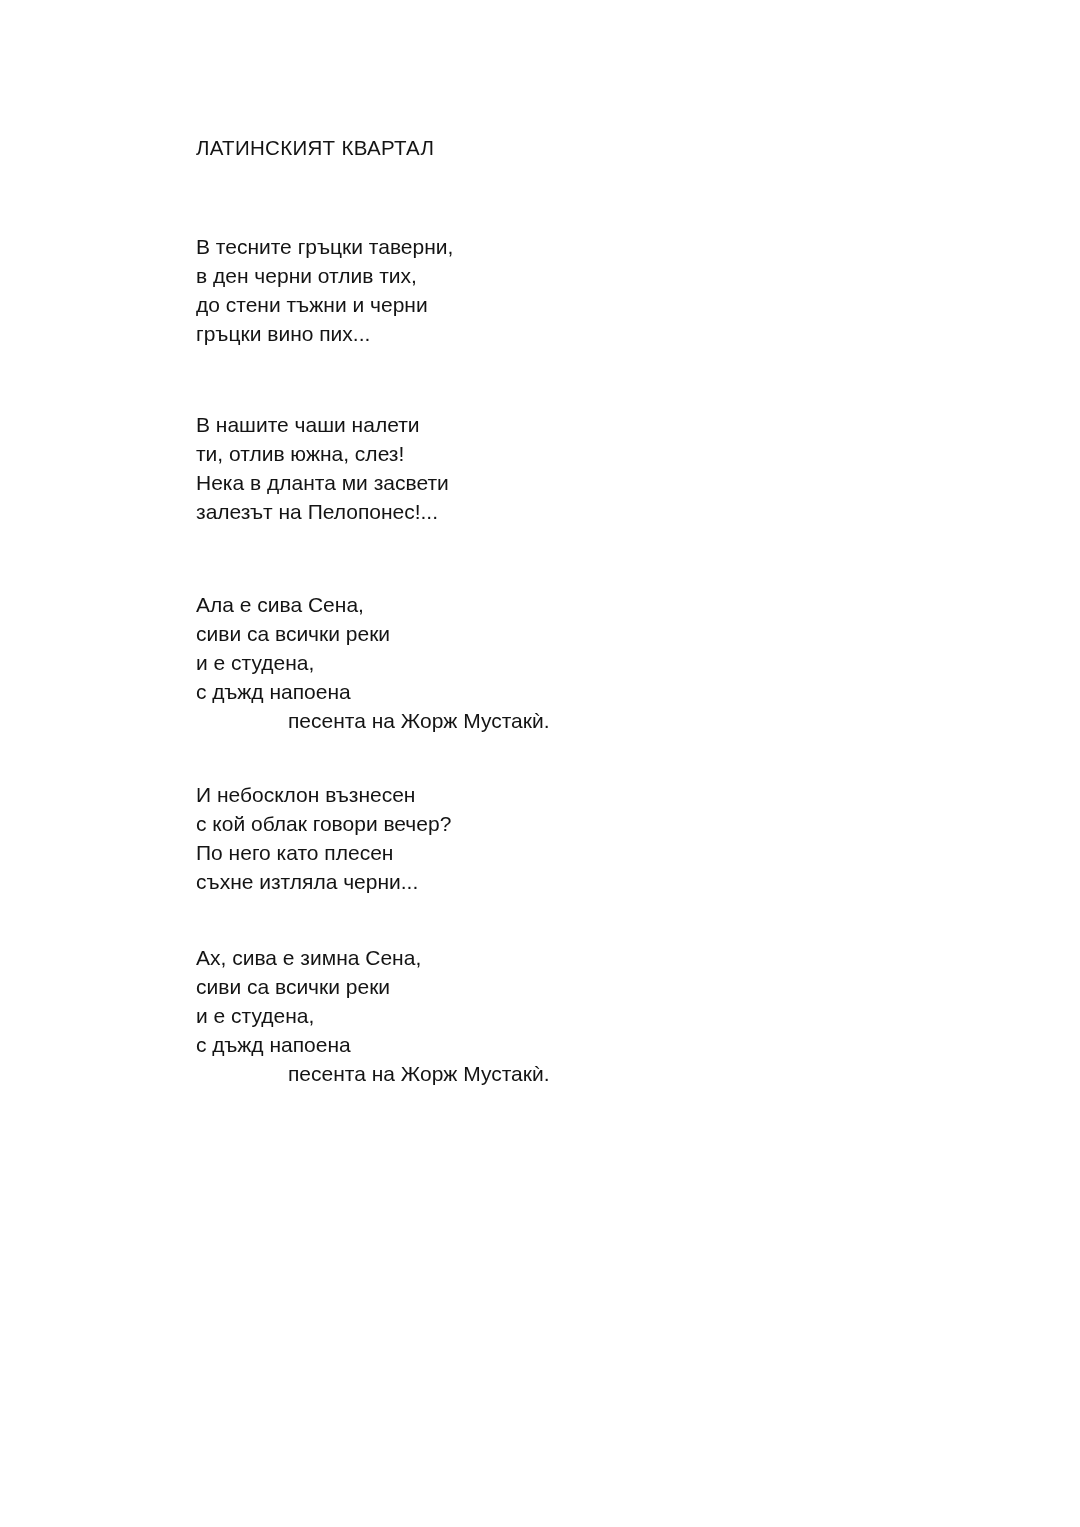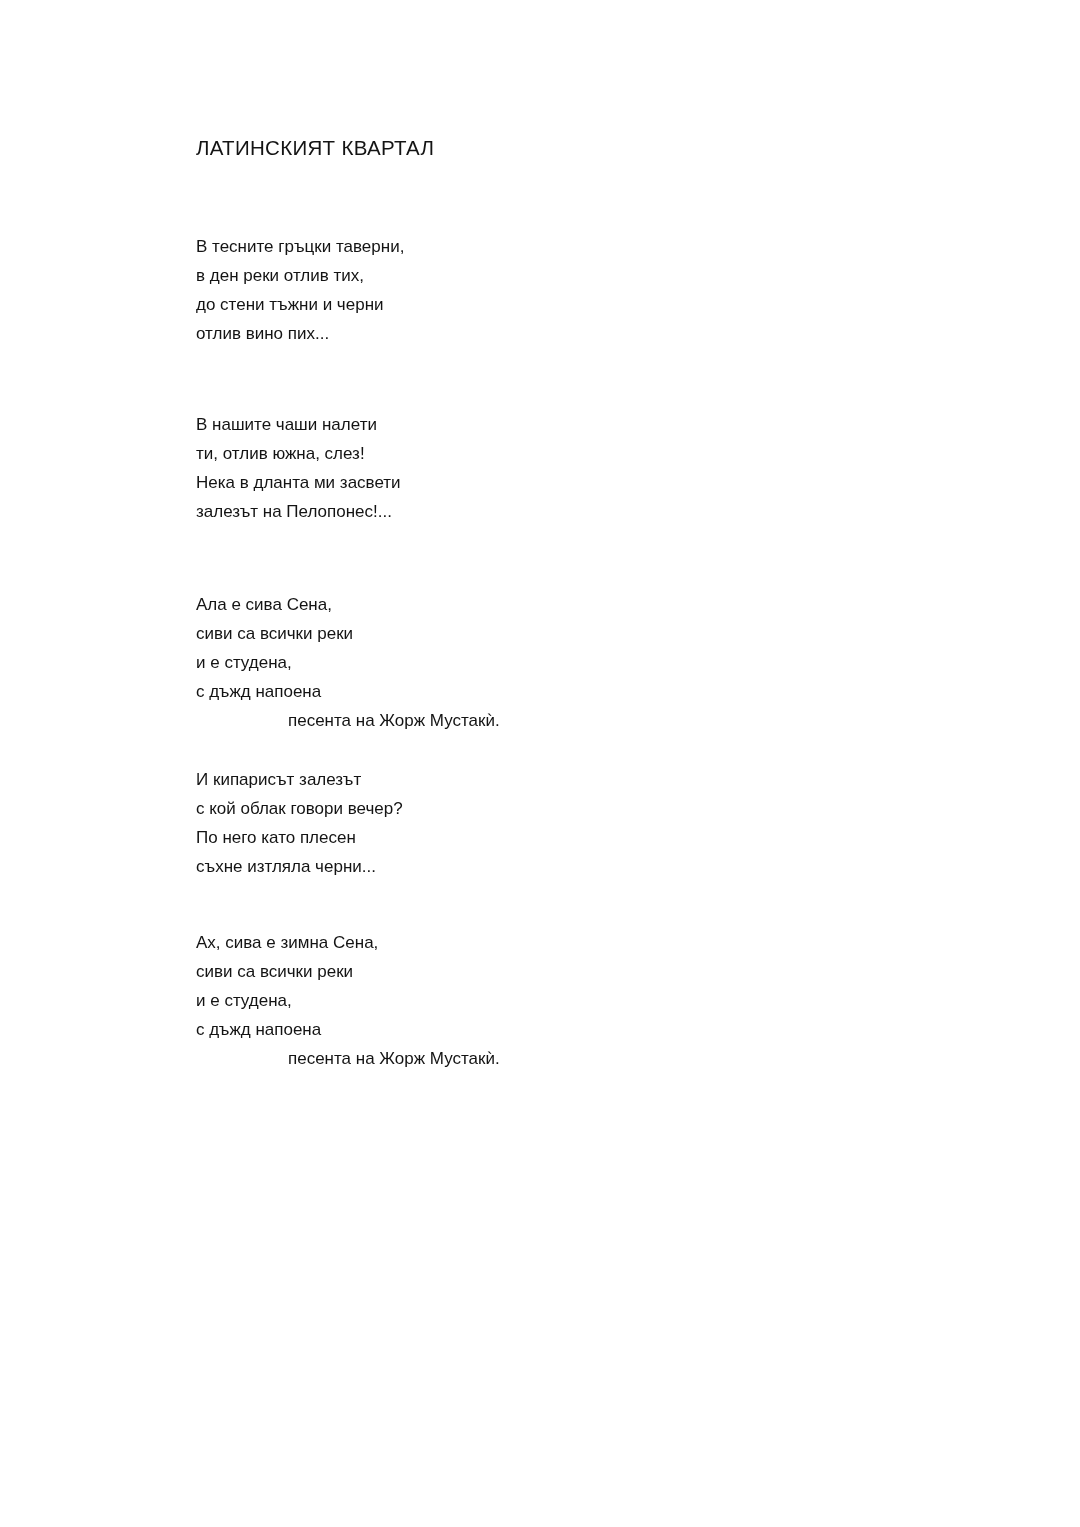--- a/index.html
+++ b/index.html
@@ -23,26 +23,26 @@
     width: 700px;
   }
   .title {
     font-size: 20.5px;
     font-weight: 400;
     line-height: 29px;
     letter-spacing: 0.3px;
     margin: 0 0 70px 0;
   }
   .stanza {
-    font-size: 17px;
+    font-size: 21px;
     line-height: 29px;
   }
   .stanza.s1 { margin-bottom: 62px; }
   .stanza.s2 { margin-bottom: 64px; }
-  .stanza.s3 { margin-bottom: 30px; }
+  .stanza.s3 { margin-bottom: 45px; }
   .stanza.s4 { margin-bottom: 62px; }
   .stanza.s5 { margin-bottom: 47px; }
   .stanza.s6 { margin-bottom: 13px; }
   .line {
     white-space: pre;
   }
   .line.indent {
     padding-left: 92px;
   }
   .page-number {
@@ -57,43 +57,43 @@
 </head>
 <body>
 
 <div class="page">
   <div class="content">
 
     <h1 class="title">ЛАТИНСКИЯТ КВАРТАЛ</h1>
 
     <div class="stanza s1">
       <div class="line">В тесните гръцки таверни,</div>
-      <div class="line">в ден реки отлив тих,</div>
+      <div class="line">в ден черни отлив тих,</div>
       <div class="line">до стени тъжни и черни</div>
-      <div class="line">отлив вино пих...</div>
+      <div class="line">гръцки вино пих...</div>
     </div>
 
     <div class="stanza s2">
       <div class="line">В нашите чаши налети</div>
       <div class="line">ти, отлив южна, слез!</div>
       <div class="line">Нека в дланта ми засвети</div>
       <div class="line">залезът на Пелопонес!...</div>
     </div>
 
     <div class="stanza s3">
       <div class="line">Ала е сива Сена,</div>
       <div class="line">сиви са всички реки</div>
       <div class="line">и е студена,</div>
       <div class="line">с дъжд напоена</div>
       <div class="line indent">песента на Жорж Мустакѝ.</div>
     </div>
 
 
     <div class="stanza s5">
-      <div class="line">И кипарисът залезът</div>
+      <div class="line">И небосклон възнесен</div>
       <div class="line">с кой облак говори вечер?</div>
       <div class="line">По него като плесен</div>
       <div class="line">съхне изтляла черни...</div>
     </div>
 
     <div class="stanza s6">
       <div class="line">Ах, сива е зимна Сена,</div>
       <div class="line">сиви са всички реки</div>
       <div class="line">и е студена,</div>
       <div class="line">с дъжд напоена</div>

